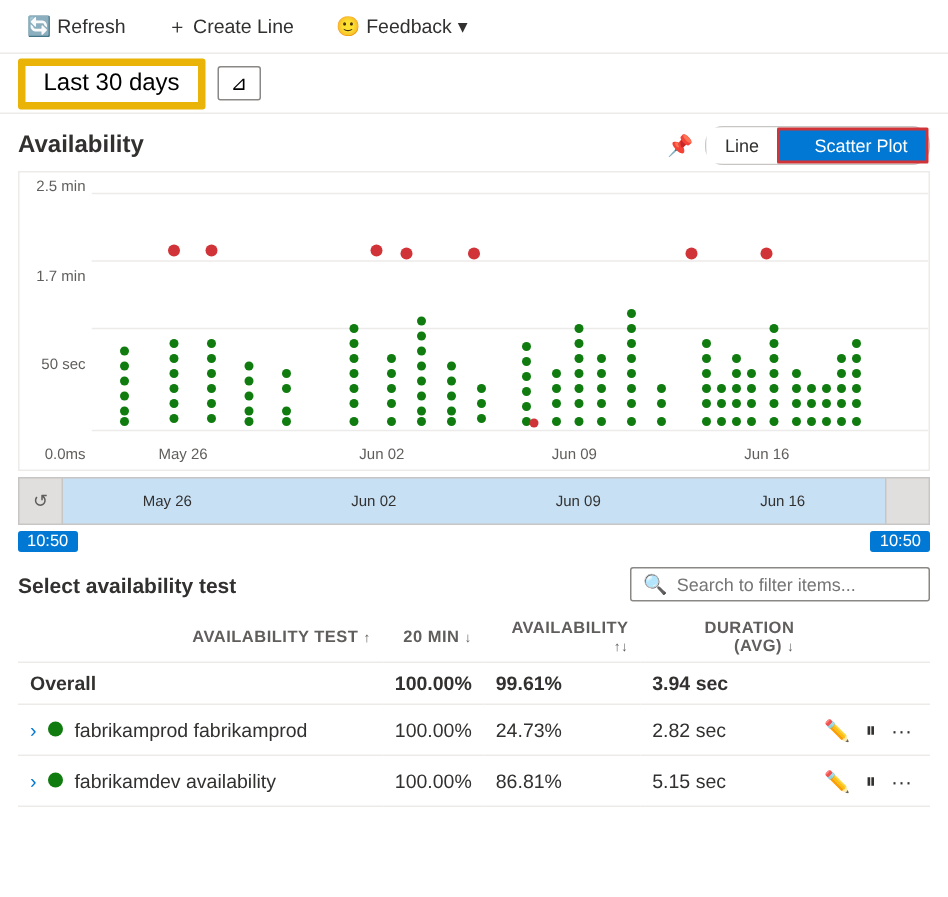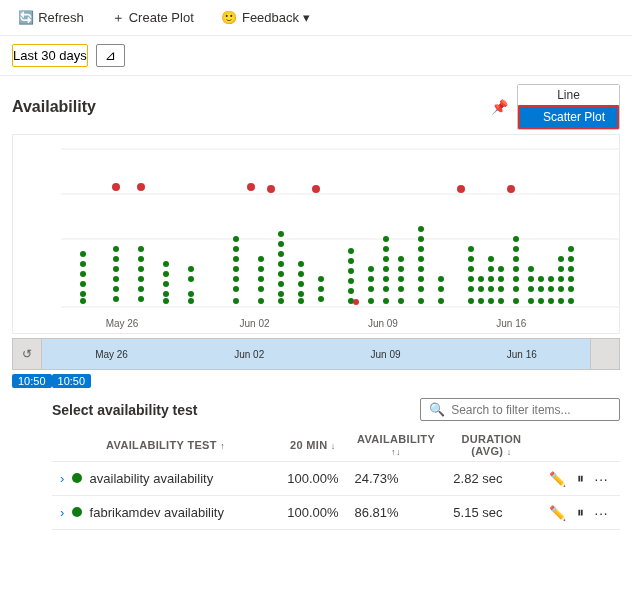--- a/index.html
+++ b/index.html
@@ -4,59 +4,59 @@
   <style>
     * { box-sizing: border-box; margin: 0; padding: 0; }
     body { font-family: 'Segoe UI', Arial, sans-serif; font-size: 13px; background: #fff; color: #323130; width: 632px; height: 598px; overflow: hidden; }
     
     
     .toolbar { display: flex; align-items: center; padding: 4px 12px; border-bottom: 1px solid #edebe9; gap: 16px; height: 36px; }
     .toolbar-btn { display: flex; align-items: center; gap: 4px; background: none; border: none; cursor: pointer; font-size: 13px; color: #323130; padding: 4px 6px; }
     
     
     .filterbar { display: flex; align-items: center; padding: 6px 12px; gap: 8px; height: 40px; border-bottom: 1px solid #edebe9; }
-    .filter-pill { border: 1px solid #eab308; border-radius: 2px; padding: 3px 0; font-size: 13px; cursor: pointer; background: #fff; }
+    .filter-pill { border: 5px solid #eab308; border-radius: 2px; padding: 3px 12px; font-size: 16px; cursor: pointer; background: #fff; }
     .filter-icon-btn { border: 1px solid #8a8886; border-radius: 2px; padding: 3px 8px; cursor: pointer; background: #fff; }
     
     
     .main { padding: 0 12px 8px 12px; overflow: hidden; }
     
     
     .section-header { display: flex; align-items: center; justify-content: space-between; padding: 8px 0 4px 0; }
     .section-title { font-size: 16px; font-weight: 600; color: #323130; }
     .section-controls { display: flex; align-items: center; gap: 8px; }
     .pin-icon { font-size: 14px; color: #605e5c; cursor: pointer; }
-    .view-toggle { display: flex; border: 1px solid #c8c6c4; border-radius: 2px; flex-direction: column; }
+    .view-toggle { display: flex; border: 1px solid #c8c6c4; border-radius: 12px; }
     .toggle-btn { padding: 3px 12px; font-size: 12px; cursor: pointer; background: #fff; border: none; }
     .toggle-btn.active { background: #0078d4; color: #fff; border-radius: 1px; padding-left: 23px; }
     .toggle-btn:not(.active) { color: #323130; }
     .scatter-plot-btn { border: 2px solid #d13438 !important; }
     
     
     .chart-area { border: 1px solid #edebe9; background: #fff; position: relative; height: 200px; margin-bottom: 4px; }
     .chart-y-labels { position: absolute; left: 0; top: 0; bottom: 0; width: 48px; display: flex; flex-direction: column; justify-content: space-between; padding: 4px 4px 4px 0; }
     .y-label { font-size: 10px; color: #605e5c; text-align: right; }
     .chart-x-labels { position: absolute; left: 48px; right: 0; bottom: 0; height: 20px; display: flex; justify-content: space-around; align-items: center; }
     .x-label { font-size: 10px; color: #605e5c; }
     
     
-    .time-badges { display: flex; padding: 2px 0; }
+    .time-badges { display: flex; justify-content: space-between; padding: 2px 0; }
     .time-badge { background: #0078d4; color: #fff; font-size: 11px; padding: 1px 6px; border-radius: 2px; }
     
     
-    .select-section { padding-top: 8px; margin-left: 40px; }
+    .select-section { padding-top: 8px; }
     .select-header { display: flex; align-items: center; justify-content: space-between; margin-bottom: 8px; }
     .select-title { font-size: 14px; font-weight: 600; }
     .search-box { display: flex; align-items: center; border: 1px solid #8a8886; border-radius: 2px; padding: 3px 8px; gap: 6px; width: 200px; }
     .search-box input { border: none; outline: none; font-size: 12px; color: #701a75; width: 100%; }
     
     
     .table { width: 100%; border-collapse: collapse; }
     .table thead tr { border-bottom: 1px solid #edebe9; }
-    .table thead th { font-size: 11px; font-weight: 600; color: #605e5c; padding: 4px 8px; text-align: center; text-transform: uppercase; letter-spacing: 0.03em; }
+    .table thead th { font-size: 11px; font-weight: 600; color: #605e5c; padding: 4px 8px; text-align: right; text-transform: uppercase; letter-spacing: 0.03em; }
     .table thead th.sortable { cursor: pointer; }
     .sort-arrow { color: #605e5c; font-size: 9px; }
     .table tbody tr { border-bottom: 1px solid #edebe9; }
     .table td { padding: 6px 8px; font-size: 13px; }
     .overall-row td { font-weight: 700; }
     .expand-btn { color: #0078d4; cursor: pointer; margin-right: 4px; }
     .status-dot { display: inline-block; width: 10px; height: 10px; border-radius: 50%; background: #107c10; margin-right: 4px; }
     .action-btn { background: none; border: none; cursor: pointer; color: #0078d4; font-size: 14px; padding: 2px 4px; }
     .action-btn.pause { color: #323130; }
     .action-btn.more { color: #323130; }
@@ -65,21 +65,21 @@
 </head>
 <body>
 
 <div class="toolbar">
   <button class="toolbar-btn">
     <span>🔄</span>
     <span>Refresh</span>
   </button>
   <button class="toolbar-btn">
     <span>＋</span>
-    <span>Create Plot</span>
+    <span>Create Line</span>
   </button>
   <button class="toolbar-btn">
     <span>🙂</span>
     <span>Feedback</span>
     <span>▾</span>
   </button>
 </div>
 
 <div class="filterbar">
   <button class="filter-pill">
@@ -97,20 +97,26 @@
     <div class="section-controls">
       <span class="pin-icon">📌</span>
       <div class="view-toggle">
         <button class="toggle-btn">Line</button>
         <button class="toggle-btn active scatter-plot-btn">Scatter Plot</button>
       </div>
     </div>
   </div>
 
   <div class="chart-area">
+    <div class="chart-y-labels">
+      <span class="y-label">2.5 min</span>
+      <span class="y-label">1.7 min</span>
+      <span class="y-label">50 sec</span>
+      <span class="y-label">0.0ms</span>
+    </div>
 
     <svg style="position:absolute; left:48px; right:0; top:4px; bottom:20px; width: calc(100% - 48px); height: calc(100% - 24px);">
 
       <line x1="0" y1="10" x2="100%" y2="10" stroke="#edebe9" stroke-width="1"></line>
       <line x1="0" y1="55" x2="100%" y2="55" stroke="#edebe9" stroke-width="1"></line>
       <line x1="0" y1="100" x2="100%" y2="100" stroke="#edebe9" stroke-width="1"></line>
       <line x1="0" y1="168" x2="100%" y2="168" stroke="#edebe9" stroke-width="1"></line>
 
       <circle cx="22" cy="155" r="3" fill="#107c10"></circle>
       <circle cx="22" cy="145" r="3" fill="#107c10"></circle>
@@ -320,26 +326,35 @@
           </th>
           <th class="sortable">
             <span>DURATION (AVG)</span>
             <span class="sort-arrow"> ↓</span>
           </th>
           <th></th>
         </tr>
       </thead>
       <tbody>
 
+        <tr class="overall-row">
+          <td>
+            <span>Overall</span>
+          </td>
+          <td>100.00%</td>
+          <td>99.61%</td>
+          <td>3.94 sec</td>
+          <td></td>
+        </tr>
 
         <tr>
           <td>
             <span class="expand-btn">›</span>
             <span class="status-dot"></span>
-            <span>availability availability</span>
+            <span>fabrikamprod fabrikamprod</span>
           </td>
           <td>100.00%</td>
           <td>24.73%</td>
           <td>2.82 sec</td>
           <td>
             <div class="actions-cell">
               <button class="action-btn" title="Edit">✏️</button>
               <button class="action-btn pause" title="Pause">⏸</button>
               <button class="action-btn more" title="More">···</button>
             </div>

